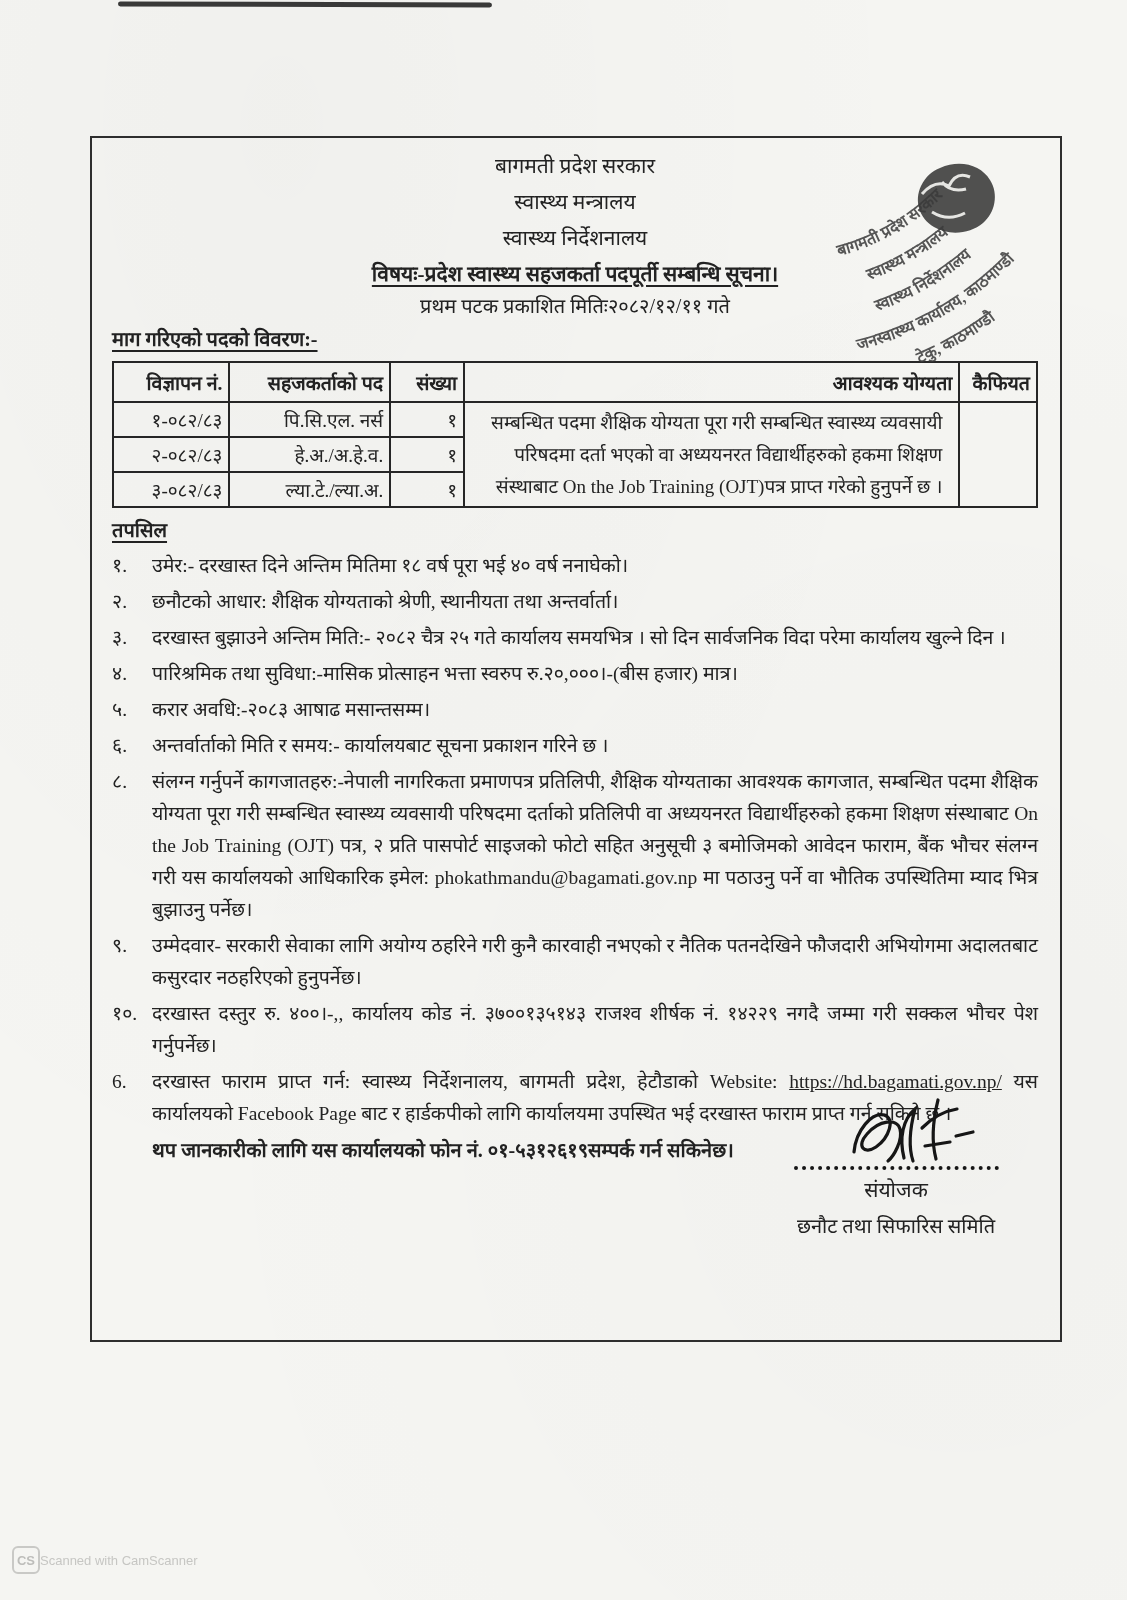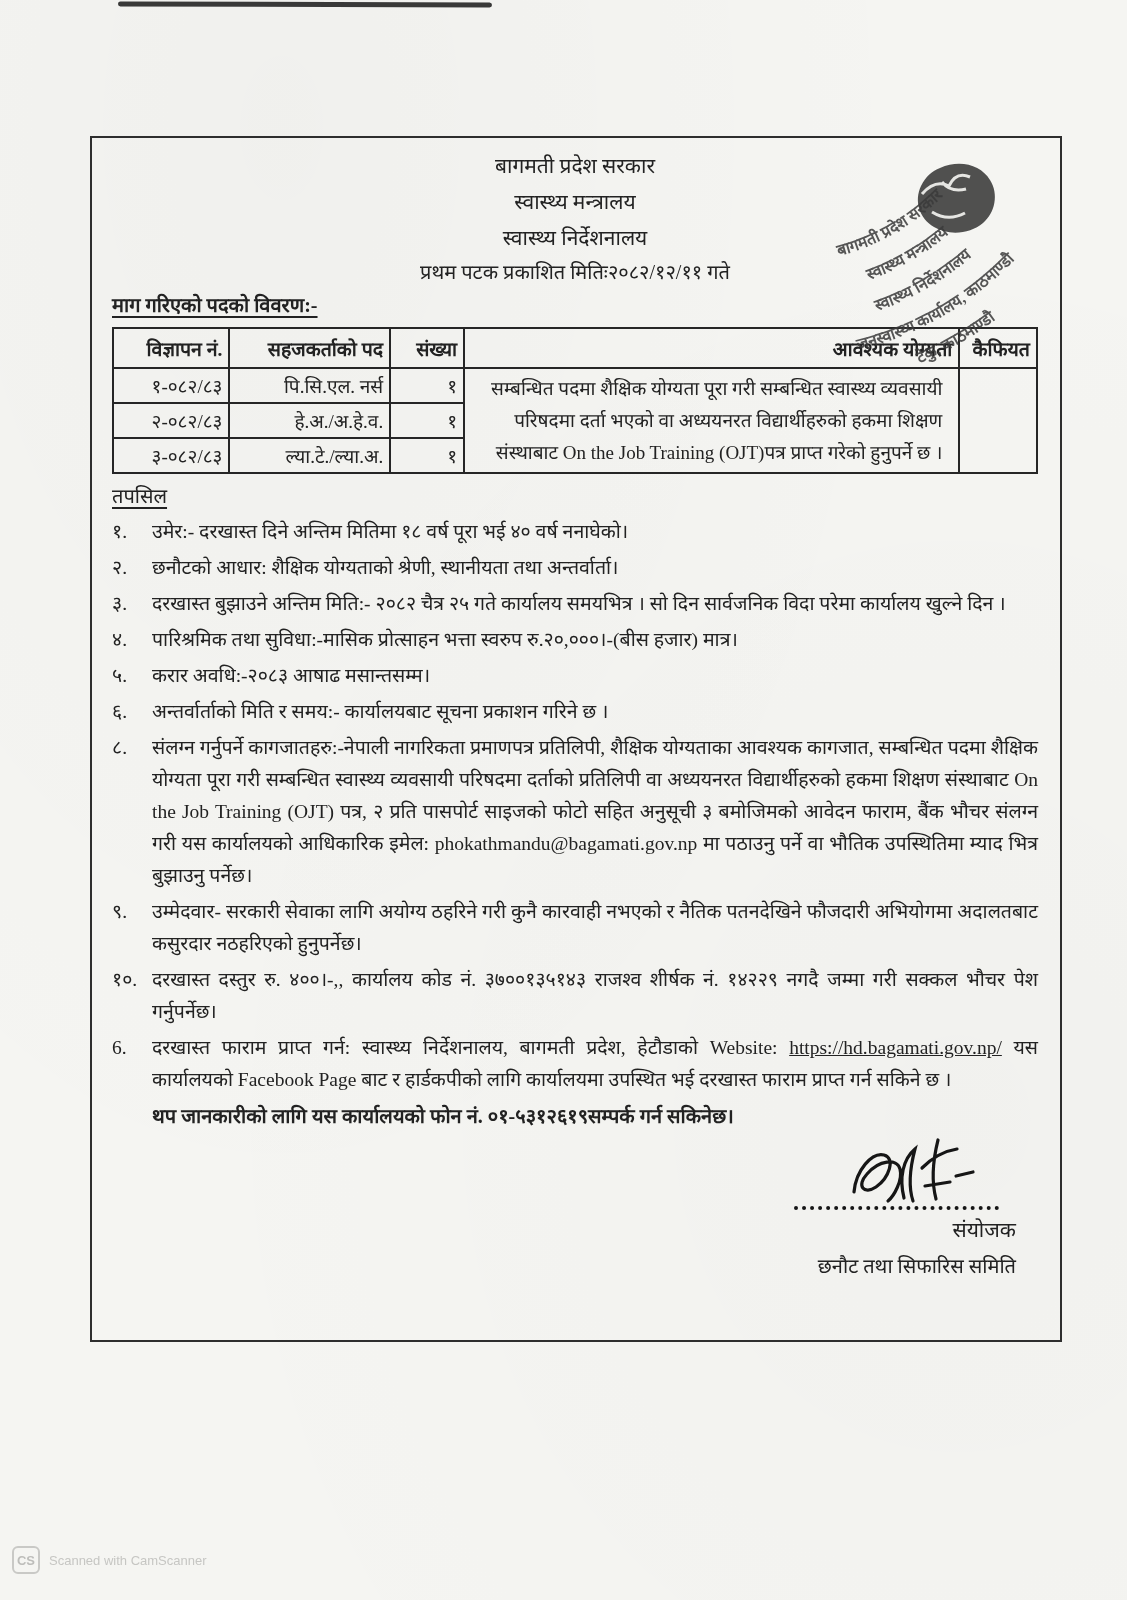--- a/index.html
+++ b/index.html
@@ -21,35 +21,35 @@
   .subject{font-size:21px;font-weight:bold;text-decoration:underline;text-underline-offset:4px;line-height:32px;margin-top:2px;}
   .published{font-size:20px;line-height:33px;}
   .intro{font-size:20px;line-height:37px;text-align:justify;margin:10px 0 2px;}
   .tbl-title{font-size:20px;font-weight:bold;text-decoration:underline;text-underline-offset:4px;margin:2px 0 9px;display:inline-block;}
   table{width:100%;border-collapse:collapse;font-size:19px;table-layout:fixed;}
   th,td{border:2px solid #262626;padding:0 6px;text-align:right;overflow:hidden;}
   th{height:38px;font-size:19.5px;}
   td{height:33px;}
   td.qual{line-height:32px;font-size:19px;padding:3px 16px;}
   td.remarks{background:transparent;}
-  .tapasil{font-size:20px;font-weight:400;text-decoration:underline;text-underline-offset:4px;margin:8px 0 7px;display:inline-block;}
+  .tapasil{font-size:20px;font-weight:700;text-decoration:underline;text-underline-offset:4px;margin:8px 0 7px;display:inline-block;}
   .list{font-size:19.5px;}
   .item{display:flex;margin-bottom:4px;}
   .item .num{flex:0 0 40px;line-height:32px;}
   .item .txt{flex:1;line-height:32px;text-align:justify;}
   .lnk{text-decoration:underline;}
   .footer-note{font-weight:bold;font-size:20px;margin:4px 0 0 40px;line-height:33px;}
-  .sign{position:absolute;right:44px;top:996px;width:240px;text-align:right;}
+  .sign{position:absolute;right:44px;top:956px;width:240px;text-align:center;}
   .sign svg{display:block;margin:0 0 -8px 60px;}
   .dotline{border-bottom:4px dotted #161616;width:205px;margin:0 auto;height:0;}
   .role{font-size:21px;margin-top:5px;}
   .committee{font-size:20px;margin-top:9px;white-space:nowrap;}
   .stamp{position:absolute;left:698px;top:8px;pointer-events:none;}
   .stamp text{font-family:"Liberation Serif","DejaVu Serif",serif;font-weight:bold;font-size:16px;fill:#3a3a3a;opacity:.85;}
-  .wm{position:absolute;left:12px;top:1546px;display:flex;align-items:center;gap:9px;}
+  .wm{position:absolute;left:12px;top:1546px;display:flex;align-items:center;}
   .wm-badge{width:28px;height:28px;border:2px solid #c9c9c6;border-radius:6px;box-sizing:border-box;
     font-family:"Liberation Sans",sans-serif;font-weight:bold;font-size:13px;
     display:flex;align-items:center;justify-content:center;color:#bdbdba;}
   .wm-text{font-family:"Liberation Sans",sans-serif;font-size:13px;color:#c6c6c3;}
 </style>
 </head>
 <body>
 
 <div class="page">
 
@@ -77,20 +77,21 @@
         <text text-anchor="middle"><textPath href="#arc4" startOffset="50%">जनस्वास्थ्य कार्यालय, काठमाण्डौ</textPath></text>
         <text text-anchor="middle"><textPath href="#arc5" startOffset="50%">टेकु, काठमाण्डौ</textPath></text>
       </g>
     </svg>
 
     
     <div class="hdr">
       <div class="h1">बागमती प्रदेश सरकार</div>
       <div class="h1">स्वास्थ्य मन्त्रालय</div>
       <div class="h1">स्वास्थ्य निर्देशनालय</div>
+      <div class="subject">विषयः-प्रदेश स्वास्थ्य सहजकर्ता पदपूर्ती सम्बन्धि सूचना।</div>
       <div class="published">प्रथम पटक प्रकाशित मितिः२०८२/१२/११ गते</div>
     </div>
 
     
 
     <span class="tbl-title">माग गरिएको पदको विवरण:-</span>
 
     
     <table>
       <colgroup>

